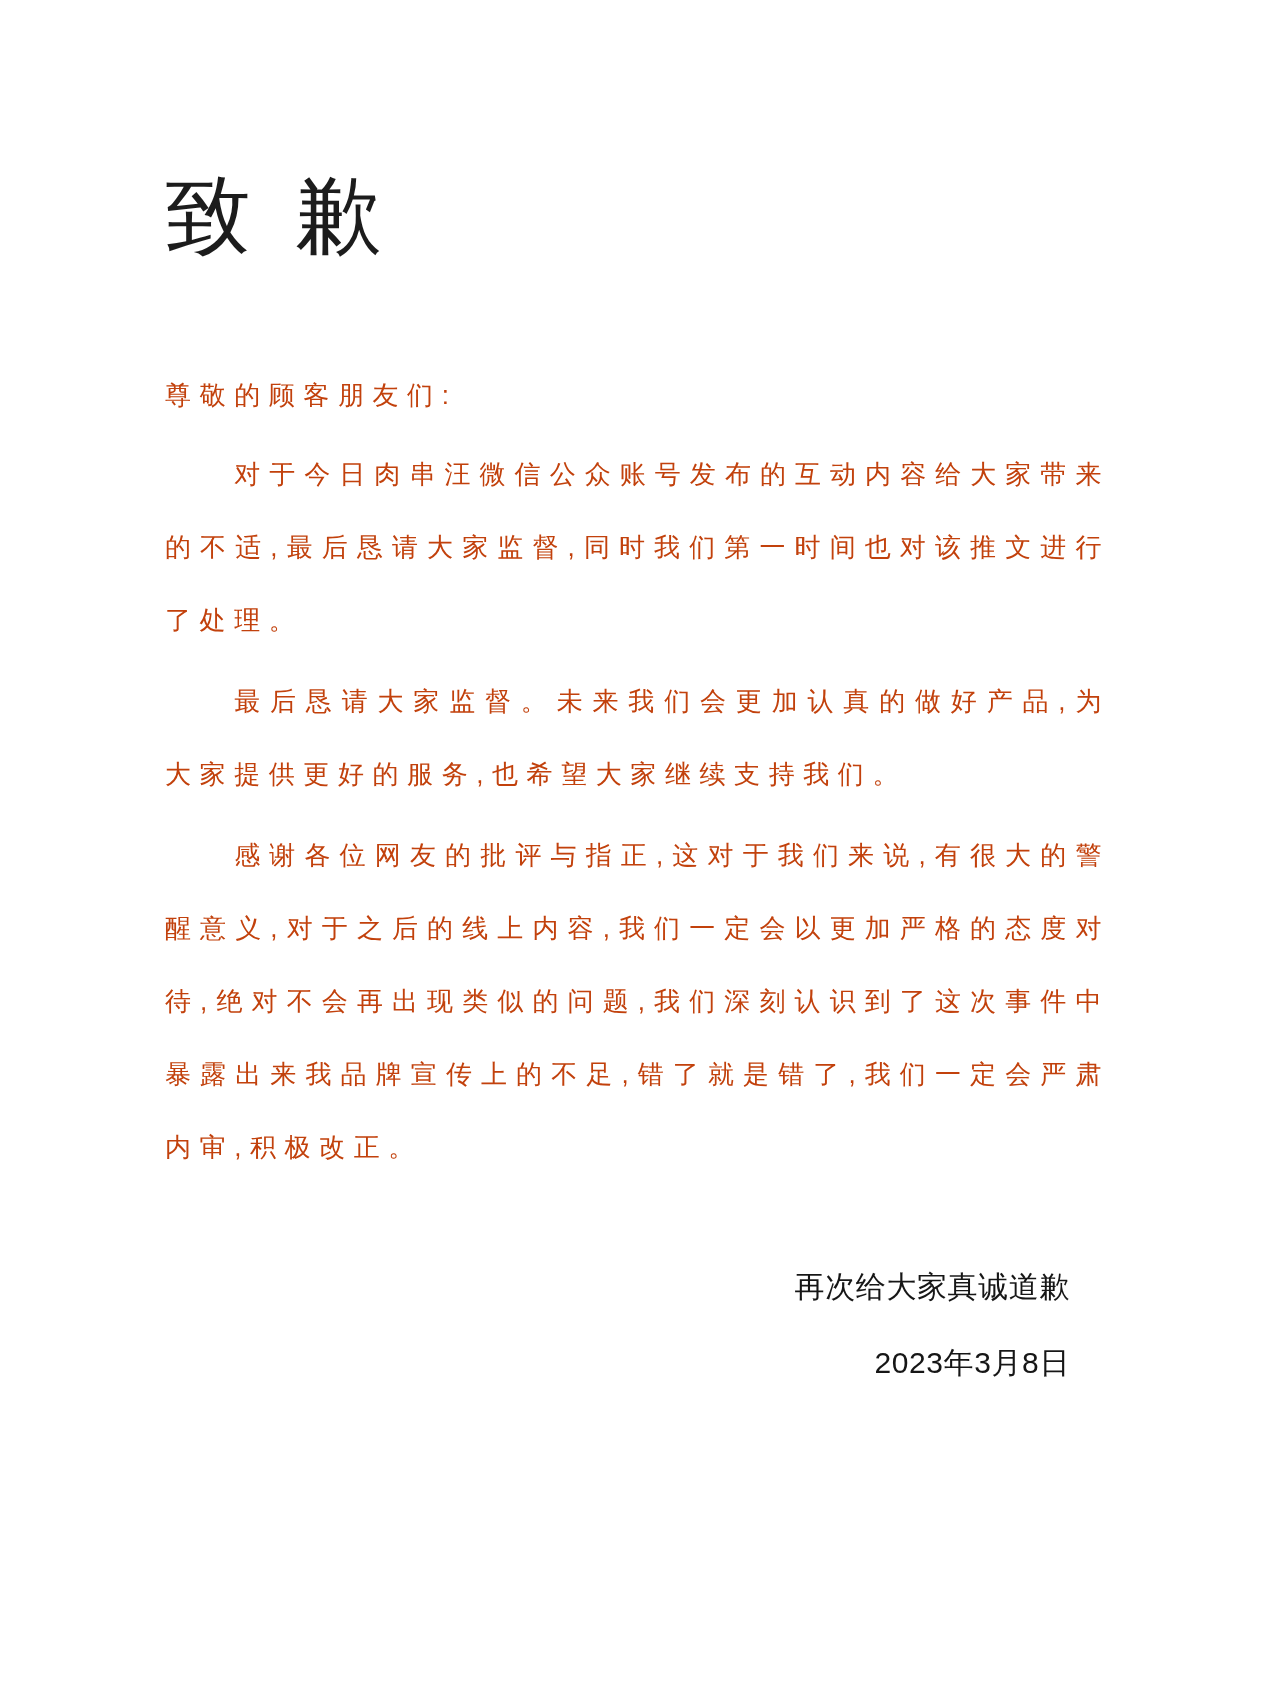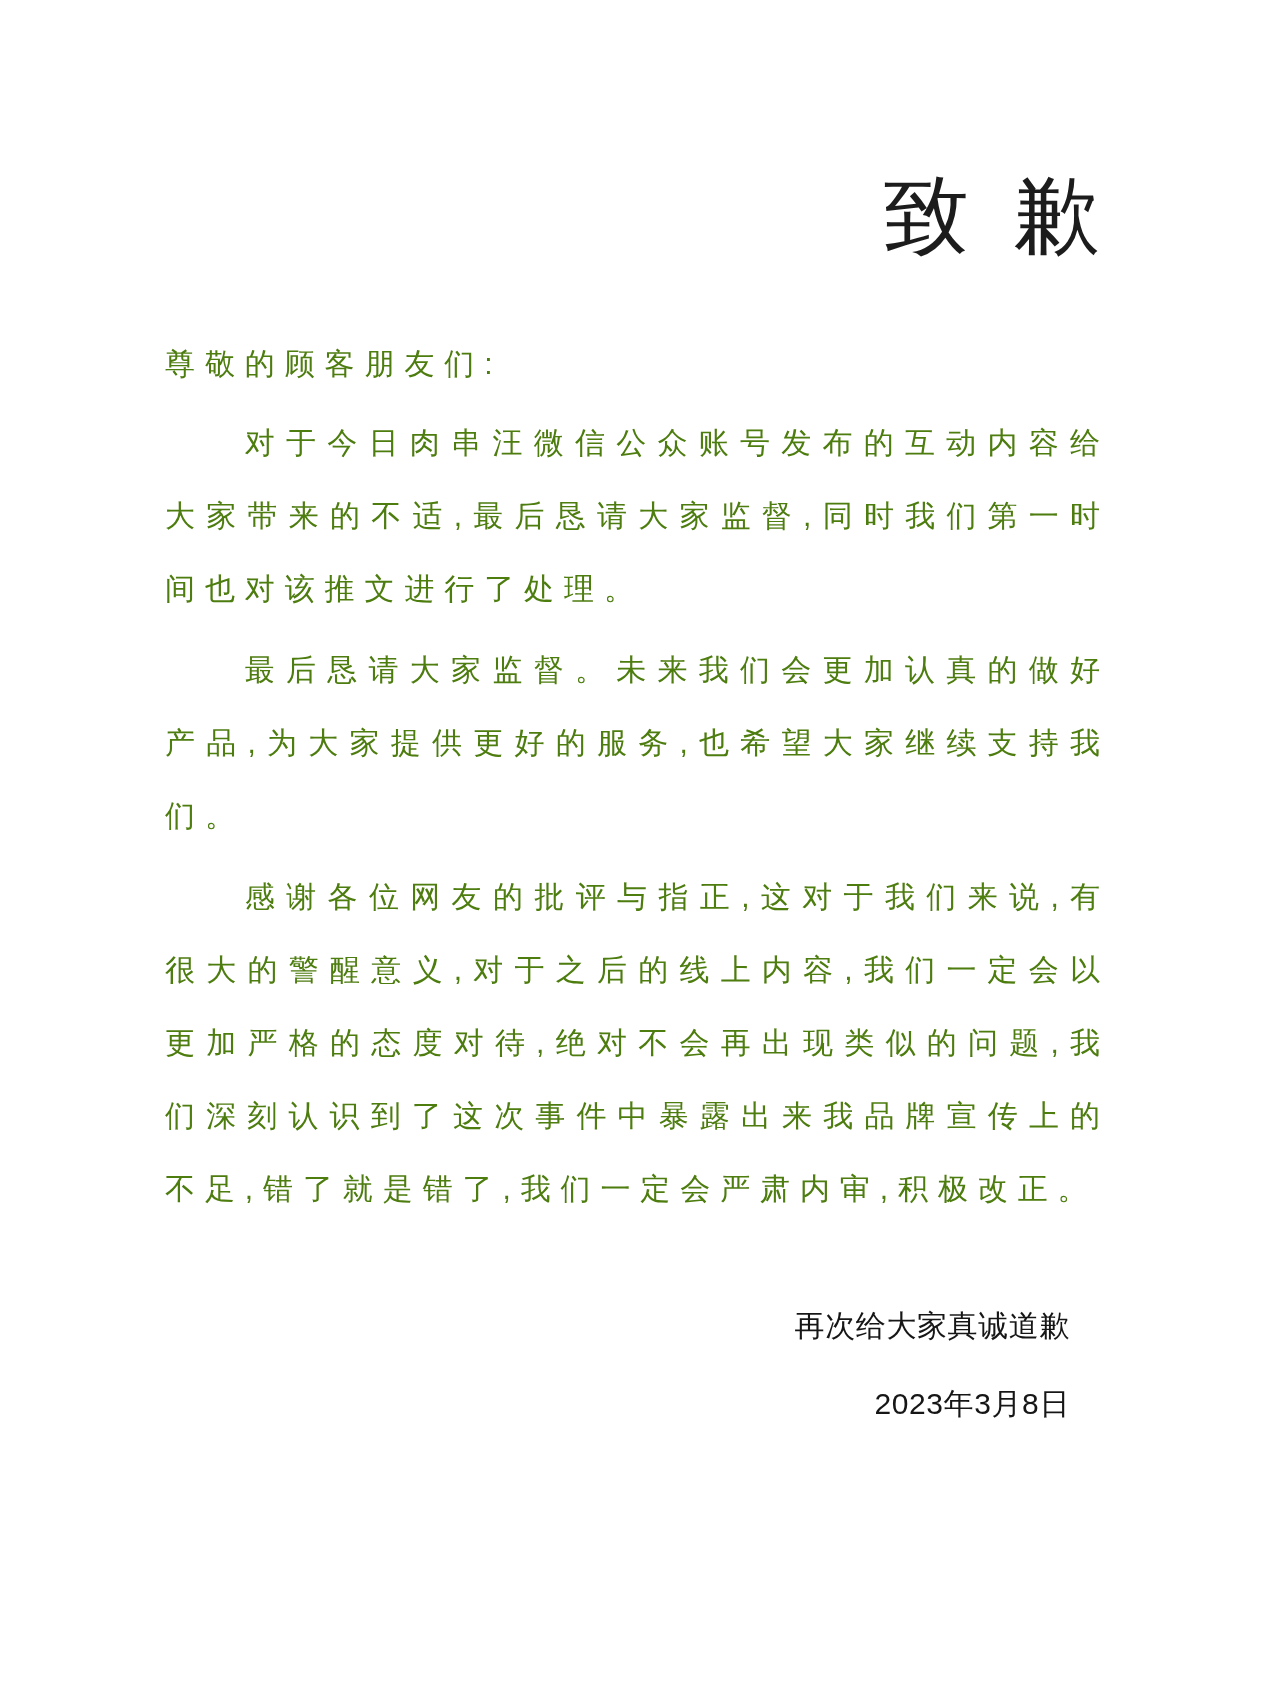--- a/index.html
+++ b/index.html
@@ -15,56 +15,55 @@
     overflow: hidden;
   }
   .page {
     box-sizing: border-box;
     width: 1280px;
     height: 1706px;
     padding: 168px 170px 0 165px;
     background: #ffffff;
   }
   .title {
-    margin: 0 0 64px 0;
-    text-align: right;
+    margin: 0 0 96px 0;
+    text-align: left;
     font-size: 86px;
     font-weight: 300;
     letter-spacing: 0.12em;
     color: #1c1c1c;
     line-height: 1.1;
   }
   .letter-body {
-    font-size: 30px;
+    font-size: 26px;
     font-weight: 300;
     line-height: 73px;
     letter-spacing: 0.33em;
     text-align: justify;
-    color: #4d7c0f;
+    color: #c2410c;
   }
   .salutation {
     margin: 0 0 6px 0;
   }
   .para {
     margin: 0 0 8px 0;
     text-indent: 2.66em;
   }
   .closing {
     margin-top: 85px;
     padding-right: 40px;
     text-align: right;
     font-size: 30px;
     font-weight: 400;
     letter-spacing: 0.02em;
     color: #161616;
   }
   .signoff {
     margin: 0 0 40px 0;
     line-height: 1.2;
-    font-family: Liberation Mono, monospace;
   }
   .date {
     margin: 0;
     line-height: 1.2;
   }
 </style>
 </head>
 <body>
 
 <div class="page">

